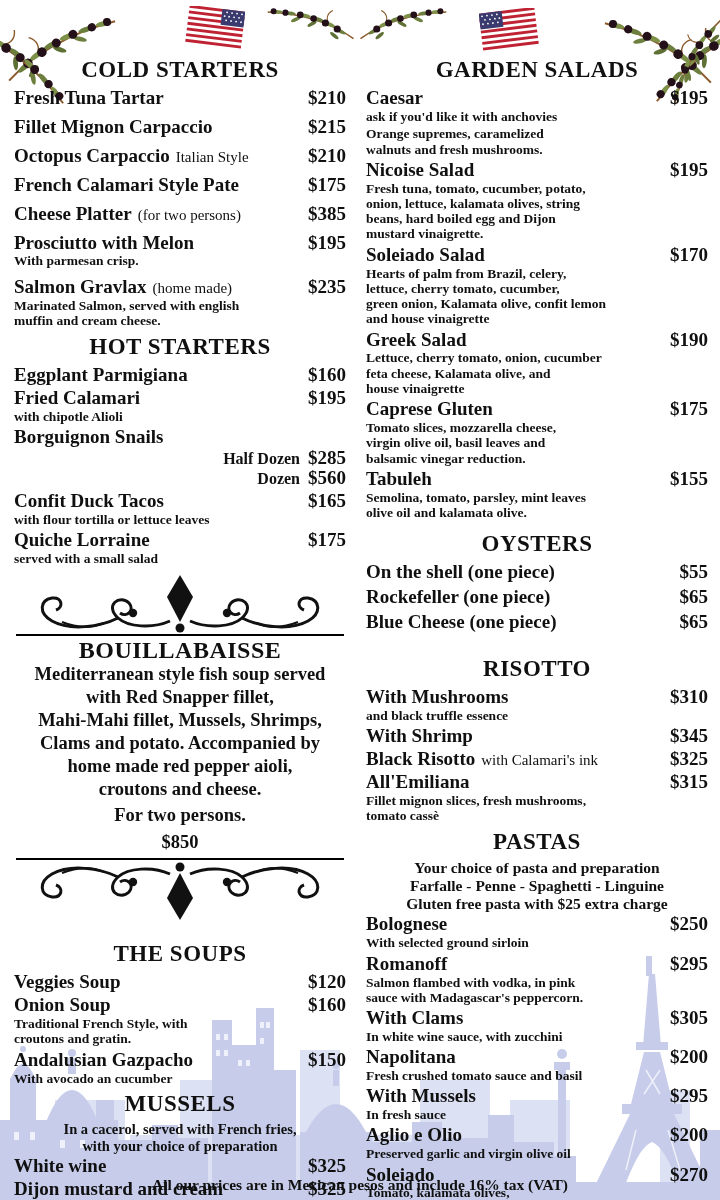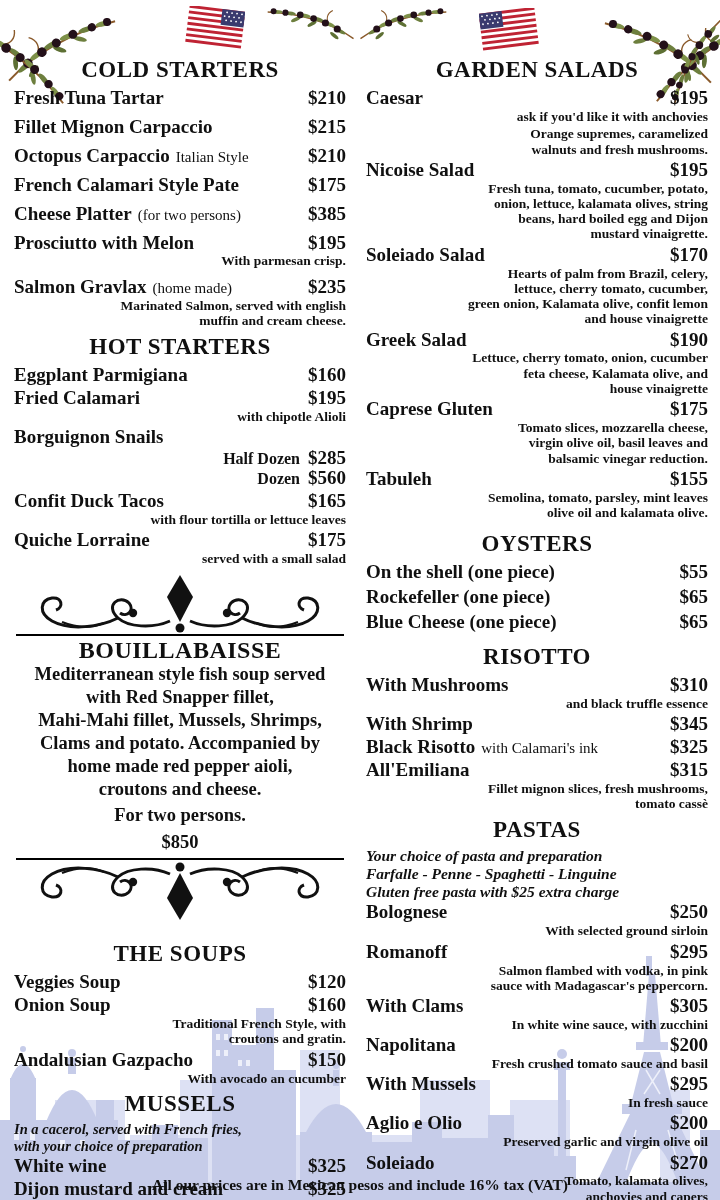--- a/index.html
+++ b/index.html
@@ -15,38 +15,38 @@
   section{display:block}
   .sec-title{
     font-size:23px;font-weight:bold;text-align:center;
     margin:6px 0 5px;letter-spacing:.5px;line-height:1.05;
   }
   #col-0 section:nth-of-type(2){margin-top:4px}
   #col-0 section:nth-of-type(3){margin-top:8px}
   #col-0 section:nth-of-type(4){margin-top:22px}
   #col-0 section:nth-of-type(5){}
   #col-1 section:nth-of-type(2){margin-top:12px}
-  #col-1 section:nth-of-type(3){margin-top:12px}
+  #col-1 section:nth-of-type(3){margin-top:24px}
   #col-1 section:nth-of-type(4){margin-top:4px}
   .item{margin-bottom:1px}
   #col-0 section:nth-of-type(1) .item{margin-bottom:7px}
   #col-1 section:nth-of-type(2) .item{margin-bottom:3px}
   .row{display:flex;align-items:baseline}
   .iname{font-size:19px;font-weight:bold;line-height:1.12;white-space:nowrap}
   .note{font-size:15px;font-weight:normal;margin-left:6px;white-space:nowrap}
   .price{margin-left:auto;font-size:19px;font-weight:bold;line-height:1.1;padding-left:8px}
   .desc{
     font-size:13.5px;font-weight:bold;line-height:1.13;
-    margin:0 0 2px;white-space:pre-line;text-align:right;
+    margin:0 0 2px;white-space:pre-line;
   }
   .subrow{display:flex;align-items:baseline;line-height:1.15}
   .slabel{margin-left:auto;font-size:16px;font-weight:bold}
   .subrow .price{margin-left:0}
   .subtitle{
-    font-size:14.5px;font-weight:bold;line-height:1.18;white-space:pre-line;font-style:italic;
+    text-align:center;font-size:14.5px;font-weight:bold;line-height:1.18;white-space:pre-line;
   }
   #col-1 section:nth-of-type(4) .subtitle{font-size:15.5px}
   
   .feature{text-align:center}
   .feature .rule{border-top:2.5px solid #000;margin:1px 2px 2px}
   .feature .sec-title{font-size:24px;margin:2px 0 0}
   .flines{font-size:18.5px;font-weight:bold;line-height:1.24;white-space:pre-line;margin-bottom:4px}
   .ornament{display:block;margin:0 auto}
   .flip{transform:scaleY(-1)}
   

